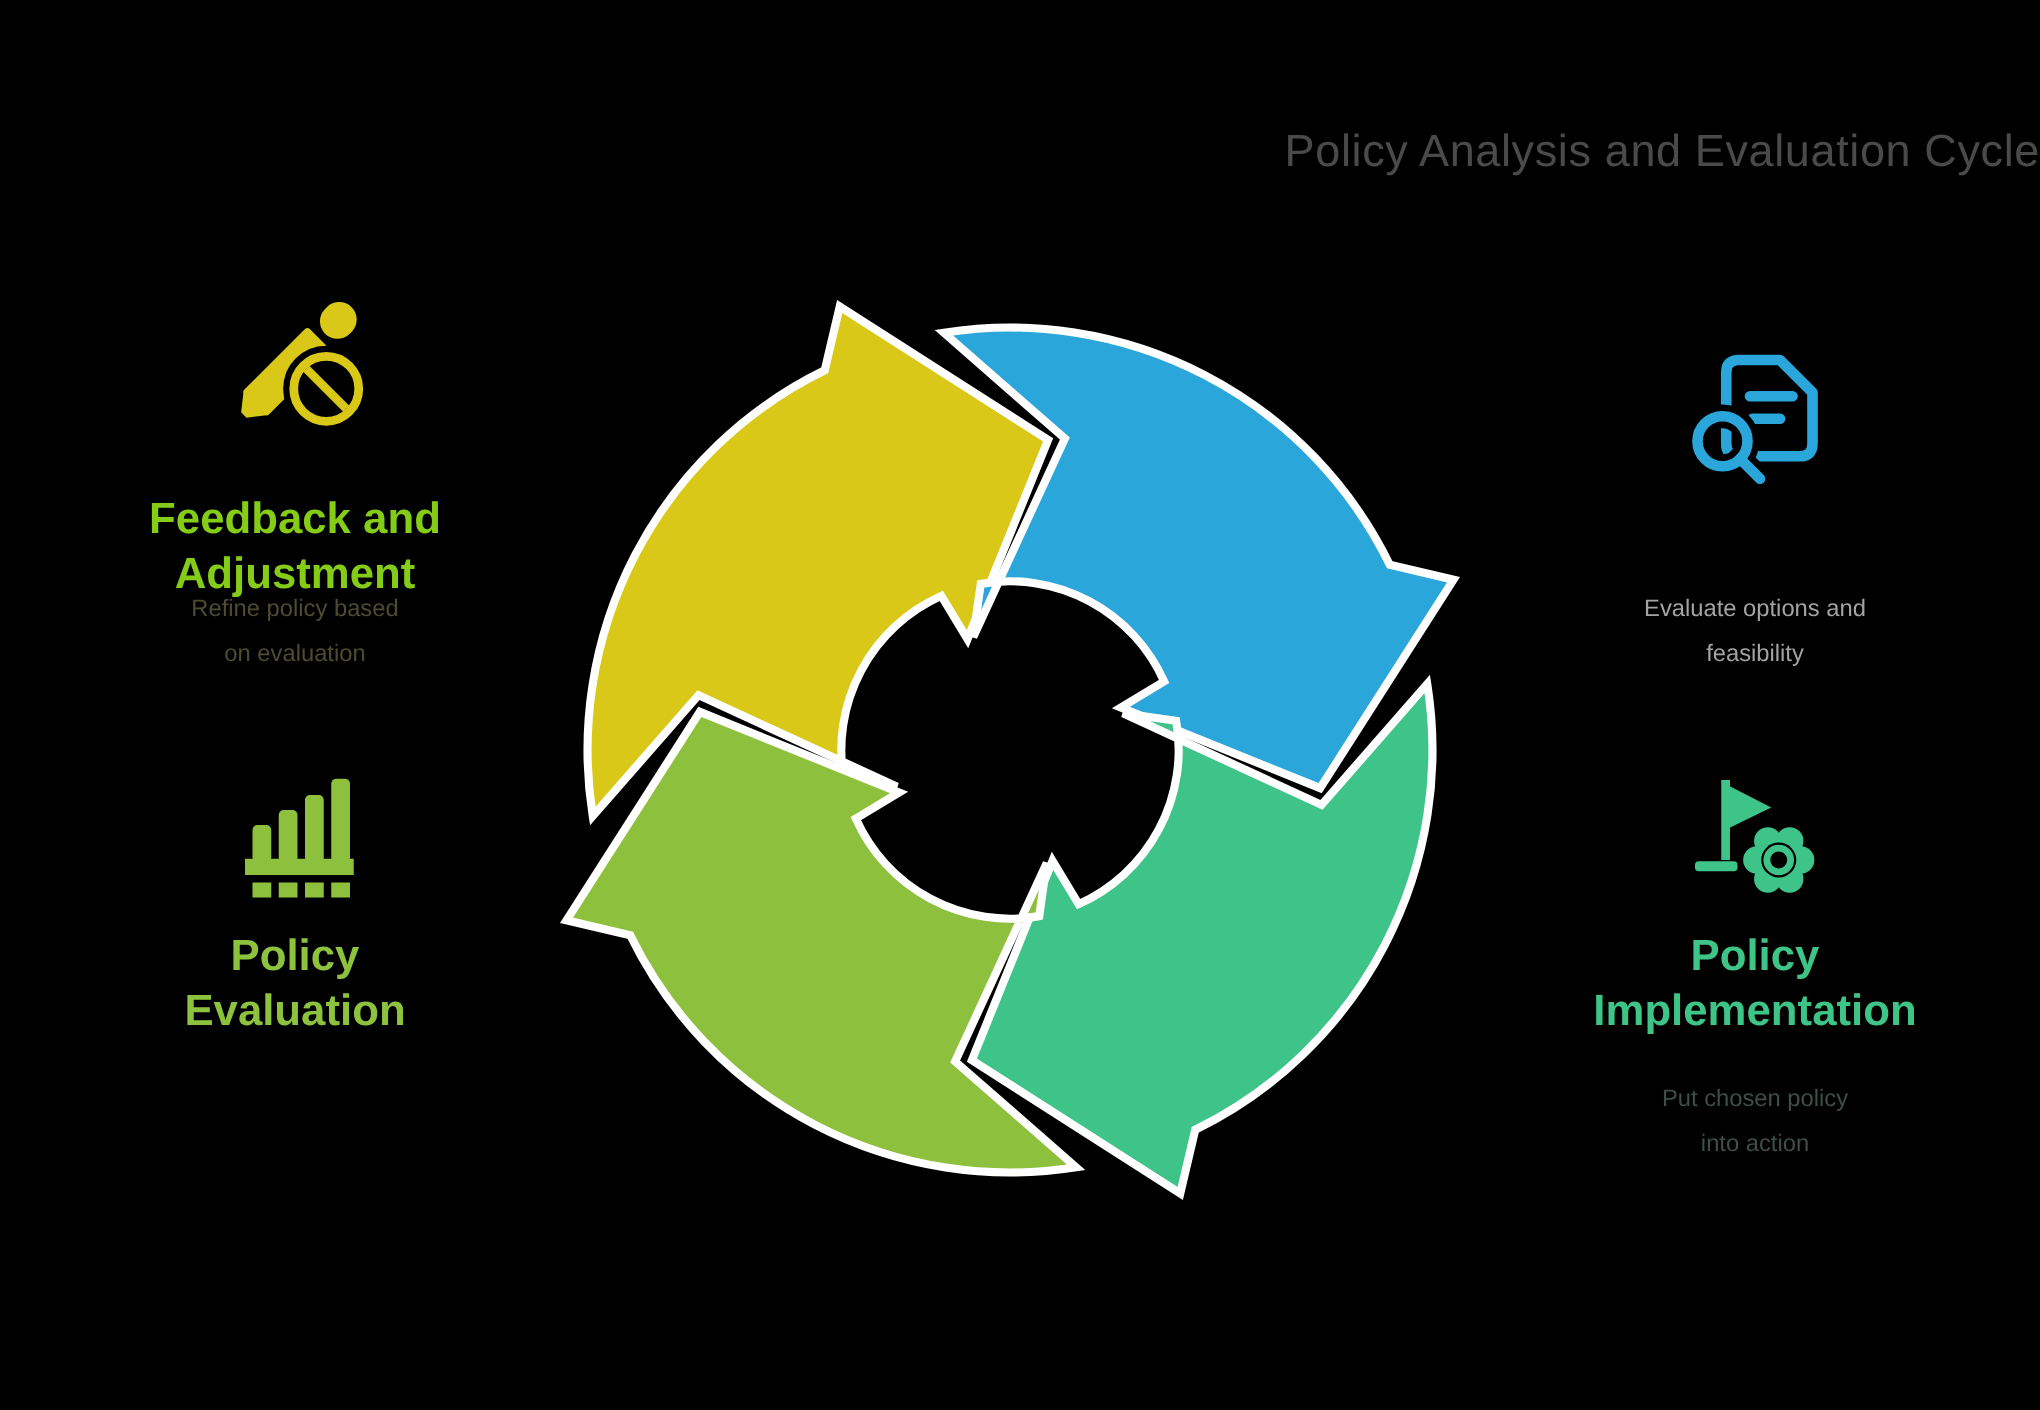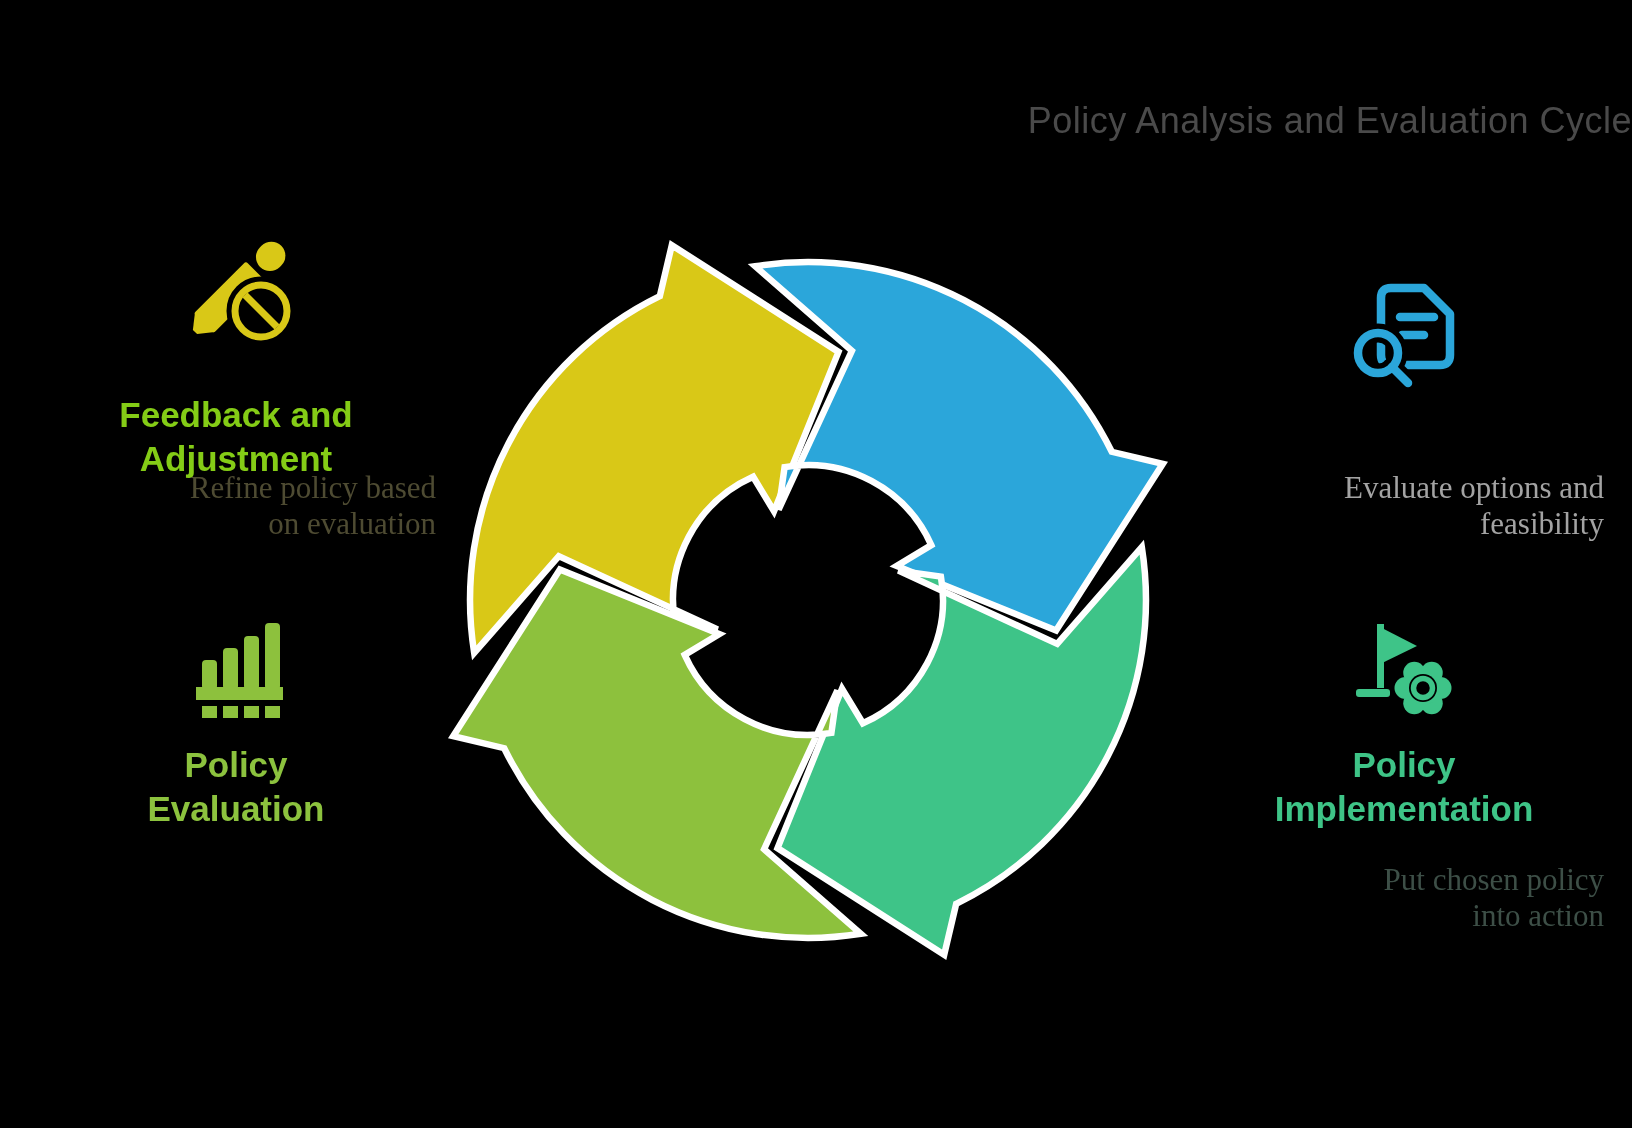--- a/index.html
+++ b/index.html
@@ -21,25 +21,24 @@
   .icon-box{position:absolute;width:130px;height:130px;}
   .heading{
     position:absolute;width:400px;
     text-align:center;
     font-size:35px;font-weight:bold;
     line-height:44px;
     white-space:pre-line;
   }
   .desc{
     position:absolute;width:400px;
-    text-align:right;
-    font-size:31px;font-weight:400;
+    text-align:center;
+    font-size:19px;font-weight:400;
     line-height:36px;
     white-space:pre-line;
-    font-family:Liberation Serif, serif;
   }
   .col-left{left:36px;}
   .col-right{left:1204px;}
 </style>
 </head>
 <body>
 
 <div id="canvas">
 
   <div class="title" style="color: rgb(74, 74, 74);">Policy Analysis and Evaluation Cycle</div>

